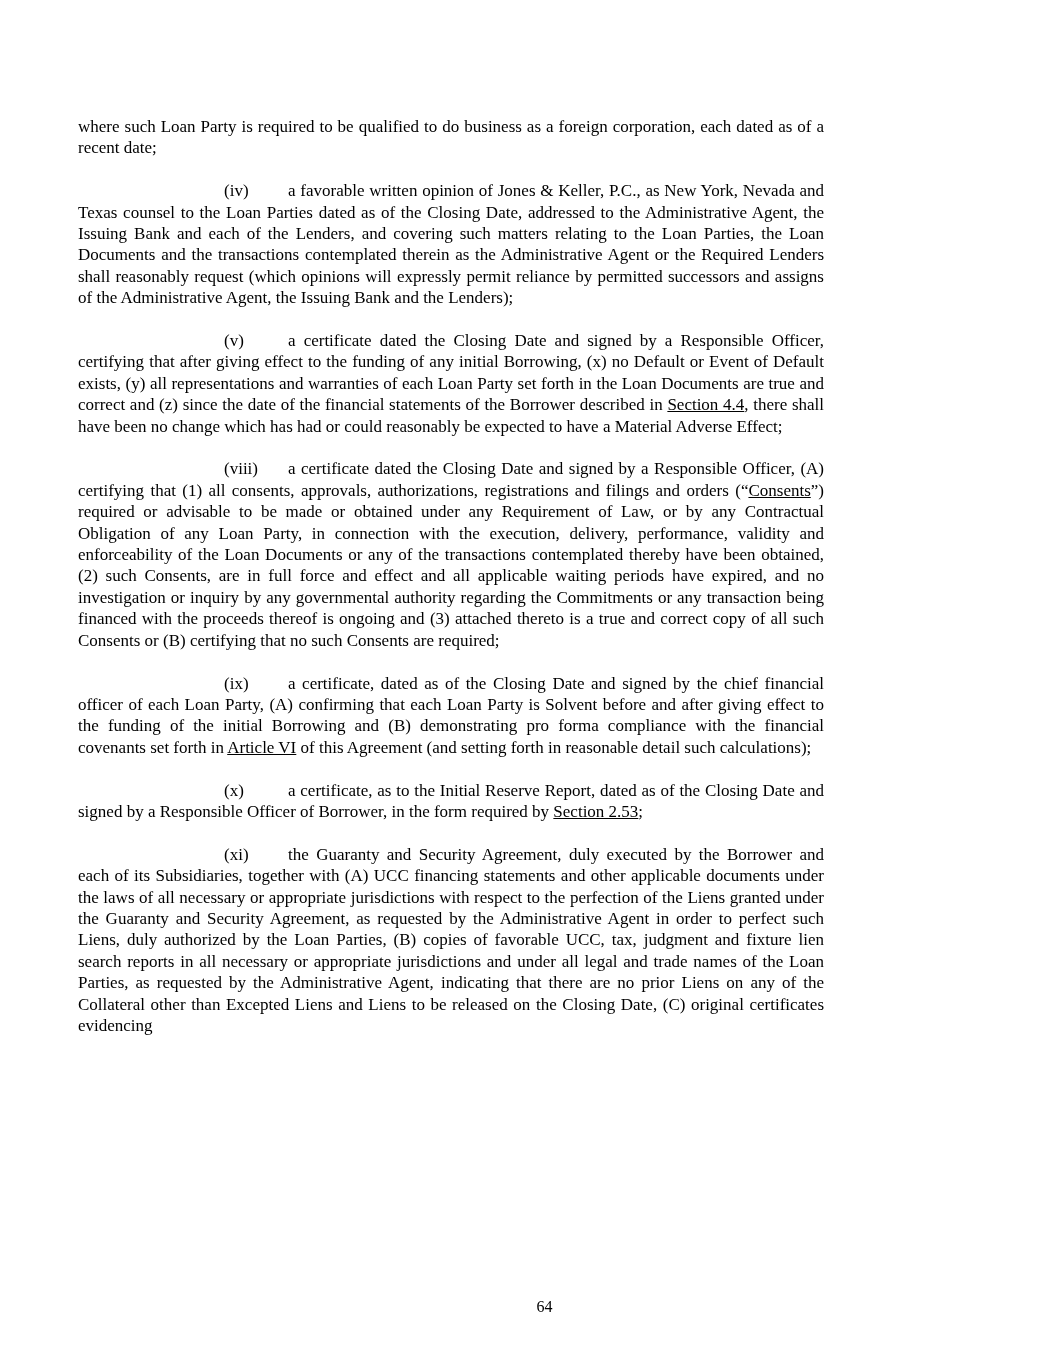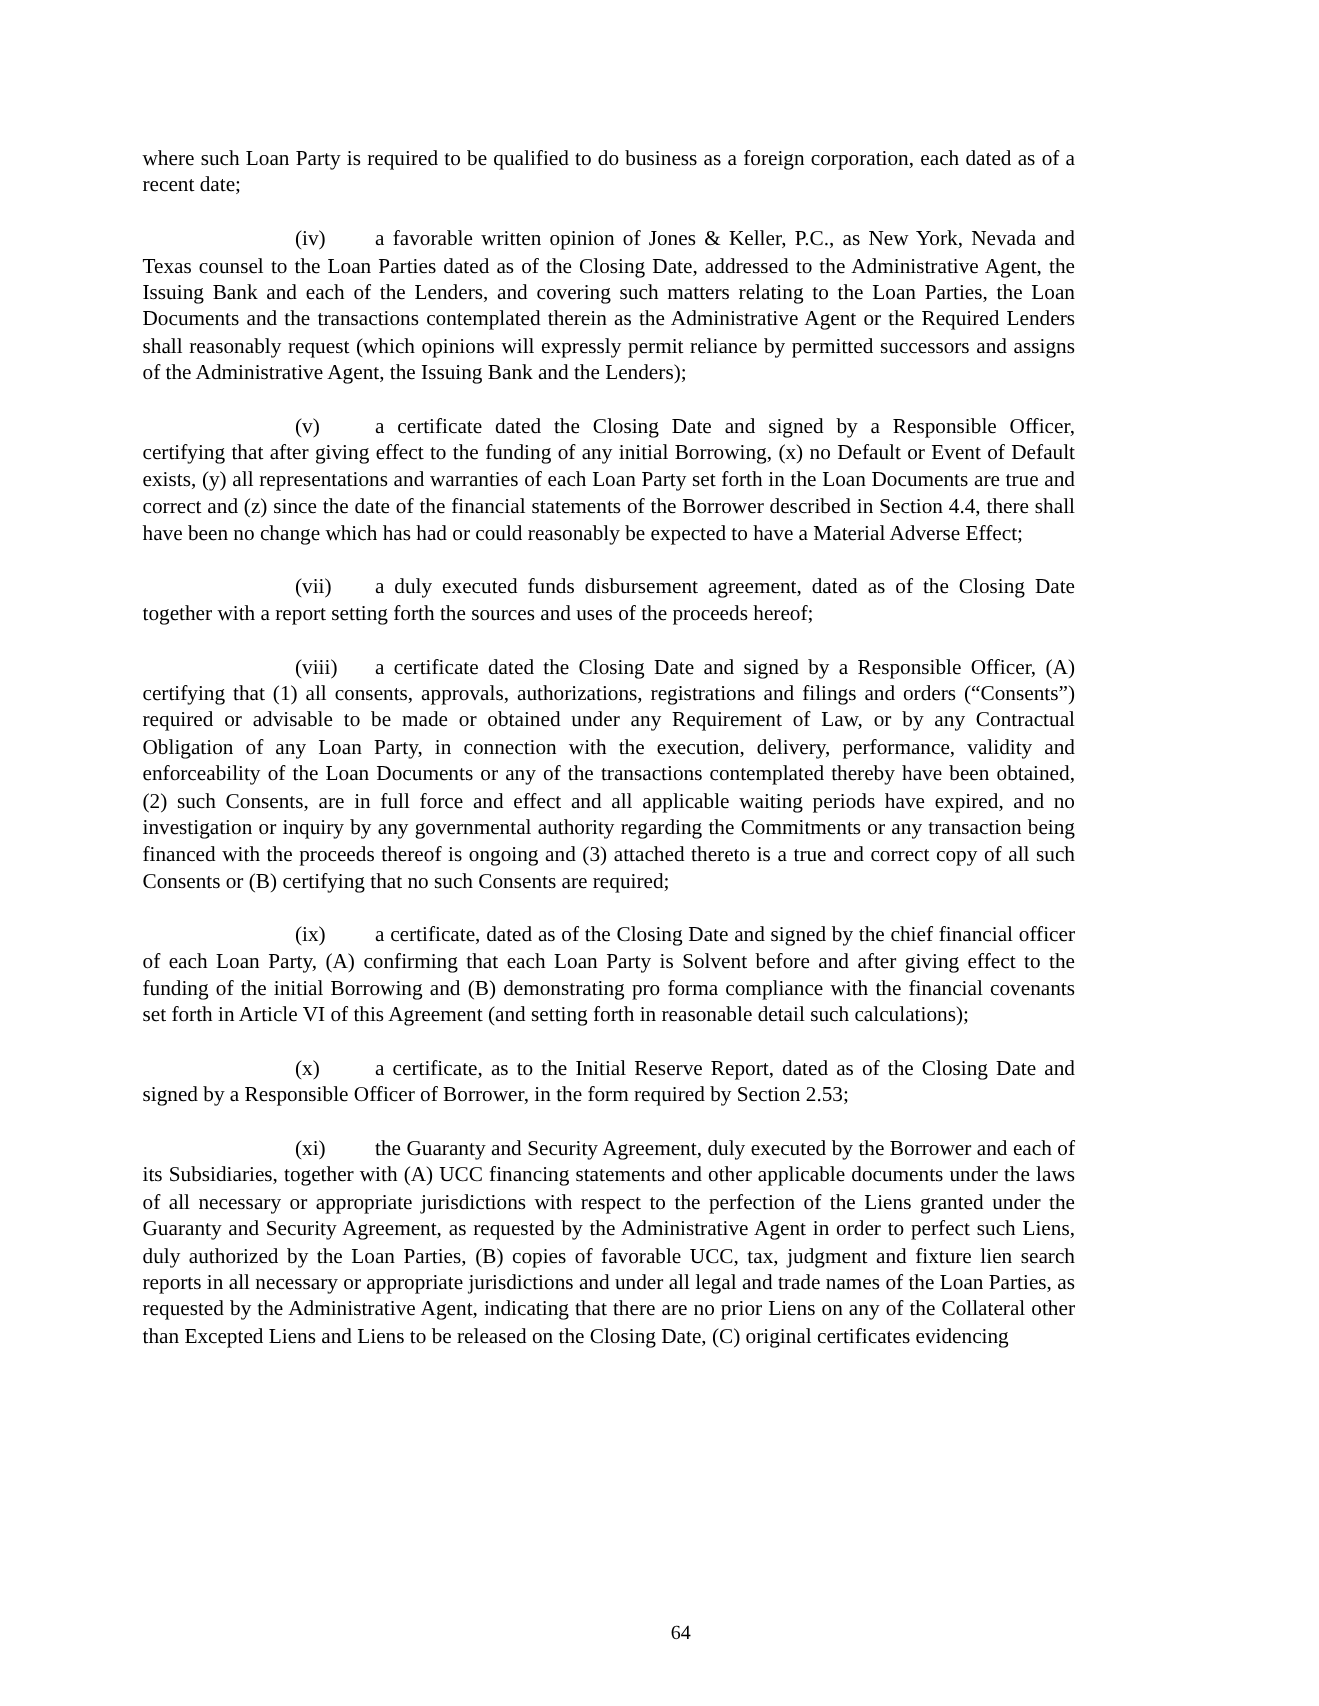--- a/index.html
+++ b/index.html
@@ -6,21 +6,21 @@
     margin: 0;
     padding: 0;
     background: #ffffff;
   }
   .page {
     position: relative;
     width: 1055px;
     height: 1365px;
     background: #ffffff;
     box-sizing: border-box;
-    padding: 116px 123px 0 114px;
+    padding: 116px 123px 0 78px;
     font-family: "Liberation Serif", "DejaVu Serif", serif;
     font-size: 17px;
     line-height: 21.4px;
     color: #000000;
     overflow: hidden;
   }
   .doc-body {
     width: 746px;
   }
   p.para {
@@ -29,42 +29,43 @@
     text-indent: 122px;
   }
   p.para.continuation {
     margin-top: 0;
     text-indent: 0;
   }
   .num {
     display: inline-block;
     width: 64px;
     text-indent: 0;
+    margin-left: 24px;
   }
   .u {
+    text-decoration: underline;
   }
   .page-number {
     position: absolute;
     left: 17px;
     bottom: 48px;
     width: 1055px;
     text-align: center;
     font-family: "Liberation Serif", "DejaVu Serif", serif;
     font-size: 16px;
     color: #000000;
   }
 </style>
 </head>
 <body>
 
 <div class="page">
   <div class="doc-body" id="doc-body">
       <p class="para continuation"><span>where such Loan Party is required to be qualified to do business as a foreign corporation, each dated as of a recent date;</span></p>
       <p class="para"><span class="num">(iv)</span><span>a favorable written opinion of Jones &amp; Keller, P.C., as New York, Nevada and Texas counsel to the Loan Parties dated as of the Closing Date, addressed to the Administrative Agent, the Issuing Bank and each of the Lenders, and covering such matters relating to the Loan Parties, the Loan Documents and the transactions contemplated therein as the Administrative Agent or the Required Lenders shall reasonably request (which opinions will expressly permit reliance by permitted successors and assigns of the Administrative Agent, the Issuing Bank and the Lenders);</span></p>
       <p class="para"><span class="num">(v)</span><span>a certificate dated the Closing Date and signed by a Responsible Officer, certifying that after giving effect to the funding of any initial Borrowing, (x) no Default or Event of Default exists, (y) all representations and warranties of each Loan Party set forth in the Loan Documents are true and correct and (z) since the date of the financial statements of the Borrower described in </span><span class="u">Section 4.4</span><span>, there shall have been no change which has had or could reasonably be expected to have a Material Adverse Effect;</span></p>
-      <p class="para"><span class="num">(vii)</span><span>a duly executed funds disbursement agreement, dated as of the Closing Date together with a report setting forth the sources and uses of the proceeds hereof;</span></p>
       <p class="para"><span class="num">(viii)</span><span>a certificate dated the Closing Date and signed by a Responsible Officer, (A) certifying that (1) all consents, approvals, authorizations, registrations and filings and orders (“</span><span class="u">Consents</span><span>”) required or advisable to be made or obtained under any Requirement of Law, or by any Contractual Obligation of any Loan Party, in connection with the execution, delivery, performance, validity and enforceability of the Loan Documents or any of the transactions contemplated thereby have been obtained, (2) such Consents, are in full force and effect and all applicable waiting periods have expired, and no investigation or inquiry by any governmental authority regarding the Commitments or any transaction being financed with the proceeds thereof is ongoing and (3) attached thereto is a true and correct copy of all such Consents or (B) certifying that no such Consents are required;</span></p>
       <p class="para"><span class="num">(ix)</span><span>a certificate, dated as of the Closing Date and signed by the chief financial officer of each Loan Party, (A) confirming that each Loan Party is Solvent before and after giving effect to the funding of the initial Borrowing and (B) demonstrating pro forma compliance with the financial covenants set forth in </span><span class="u">Article VI</span><span> of this Agreement (and setting forth in reasonable detail such calculations);</span></p>
       <p class="para"><span class="num">(x)</span><span>a certificate, as to the Initial Reserve Report, dated as of the Closing Date and signed by a Responsible Officer of Borrower, in the form required by </span><span class="u">Section 2.53</span><span>;</span></p>
       <p class="para"><span class="num">(xi)</span><span>the Guaranty and Security Agreement, duly executed by the Borrower and each of its Subsidiaries, together with (A) UCC financing statements and other applicable documents under the laws of all necessary or appropriate jurisdictions with respect to the perfection of the Liens granted under the Guaranty and Security Agreement, as requested by the Administrative Agent in order to perfect such Liens, duly authorized by the Loan Parties, (B) copies of favorable UCC, tax, judgment and fixture lien search reports in all necessary or appropriate jurisdictions and under all legal and trade names of the Loan Parties, as requested by the Administrative Agent, indicating that there are no prior Liens on any of the Collateral other than Excepted Liens and Liens to be released on the Closing Date, (C) original certificates evidencing</span></p>
     </div>
   <div class="page-number">64</div>
 </div>
 
 </body></html>

